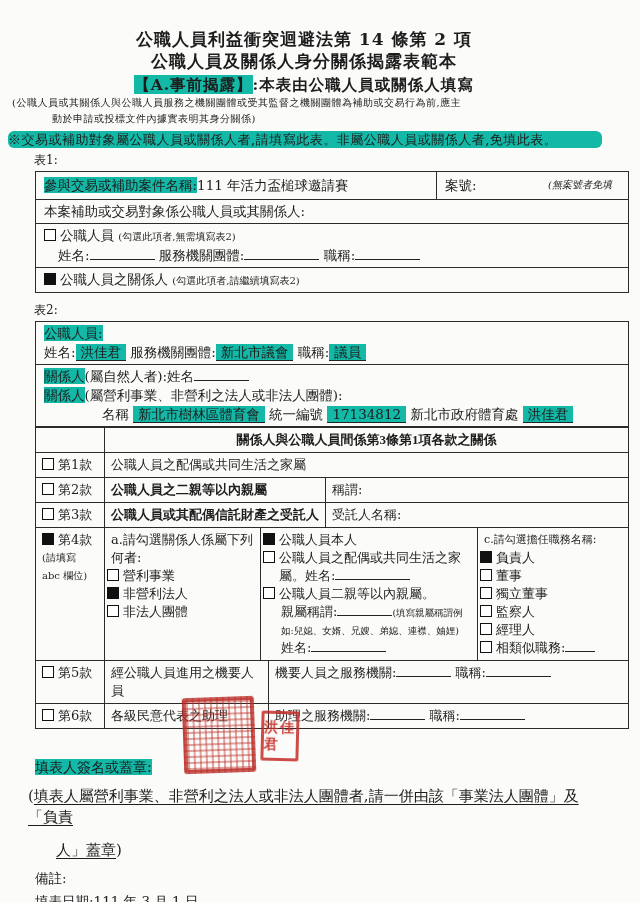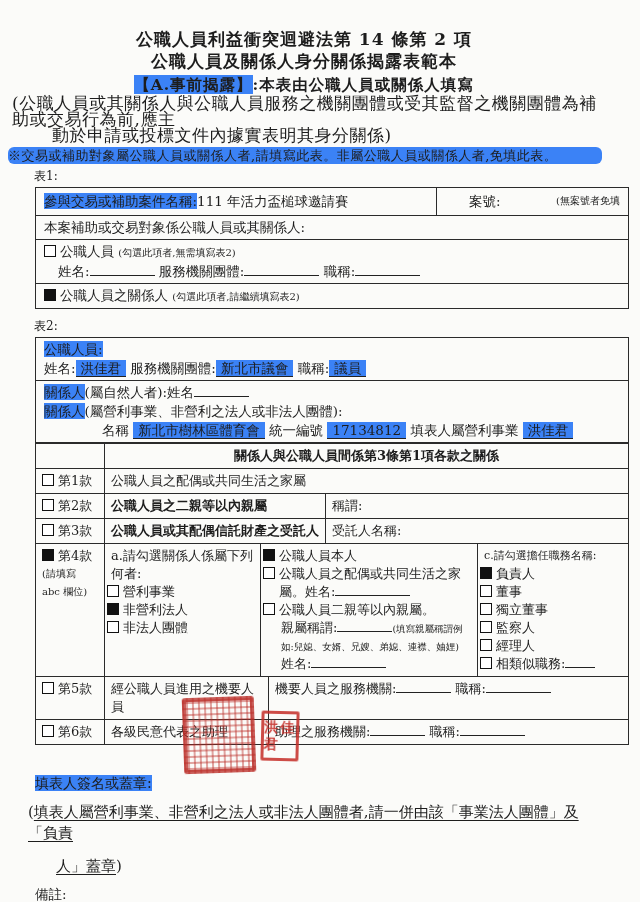--- a/index.html
+++ b/index.html
@@ -9,49 +9,49 @@
     background:#fbfbf9;
     font-family:"DejaVu Serif","Liberation Serif",serif;
     color:#1d1d1d;
     overflow:hidden;
   }
   .page { position:relative; width:608px; height:902px; padding-top:28px; }
 
   .center { text-align:center; }
   .t-main { font-size:17px; font-weight:bold; line-height:22px; letter-spacing:1px; }
   .t-sub  { font-size:15.5px; font-weight:bold; line-height:21px; letter-spacing:1px; margin-top:2px; }
-  .hl { background:#3b82f6; }
-  .paren { font-size:17px; line-height:16px; margin-left:12px; margin-right:6px; letter-spacing:0.5px; }
+  .hl { background:#14b8a6; }
+  .paren { font-size:10px; line-height:16px; margin-left:12px; margin-right:6px; letter-spacing:0.5px; }
   .paren.indent { margin-left:52px; }
   .notice { font-size:13px; line-height:17px; margin:4px 6px 0 8px; letter-spacing:0.5px;border-radius:6px; }
   .tbl-label { font-size:12px; margin:4px 0 2px 34px; }
 
   
   .box { margin-left:35px; width:594px; border:1.7px solid #2b2b2b; font-size:13.5px; }
   .row { border-top:1.5px solid #2b2b2b; padding:2px 8px; line-height:19px; }
-  .row:first-child { border-top:none;gap:24px; }
+  .row:first-child { border-top:none; }
   .split { display:flex; padding:0; }
   .split > div { padding:4px 8px; }
   .split .left  { width:401px; border-right:1.5px solid #2b2b2b; }
   .split .right { flex:1; white-space:nowrap; overflow:hidden; position:relative; }
 
   .cb { display:inline-block; width:12px; height:12px; border:1.6px solid #111;
         background:#fff; margin-right:4px; vertical-align:-1px; }
   .cb.checked { background:#111; }
 
   .bl { display:inline-block; border-bottom:1.2px solid #222; height:13px; vertical-align:baseline; }
   .w30{width:30px}.w55{width:55px}.w65{width:65px}.w75{width:75px}
   .u { border-bottom:1.2px solid #222; padding:0 5px; }
   .small { font-size:10px; letter-spacing:0; }
   .ind { padding-left:14px; }
 
   
   .rel { margin-left:35px; width:594px; border:1.7px solid #2b2b2b; font-size:13px; }
   .relrow { display:flex; border-top:1.5px solid #2b2b2b; }
-  .relrow:first-child { border-top:none; }
+  .relrow:first-child { border-top:none;font-family:Liberation Serif, serif; }
   .relcell { border-left:1.5px solid #2b2b2b; padding:3px 6px; line-height:18px; }
   .relcell:first-child { border-left:none; }
   .c-no   { width:68px; flex:none; }
   .c-rest { flex:1; }
   .c-desc2{ width:221px; flex:none;font-weight:bold; }
   .c-a    { width:156px; flex:none; }
   .c-b    { width:217px; flex:none; }
   .c-desc5{ width:164px; flex:none; }
   .rel-head { text-align:center; font-weight:bold; }
   .opt { padding-left:12px; text-indent:-16px; }
@@ -100,21 +100,21 @@
   <div class="notice hl">※交易或補助對象屬公職人員或關係人者,請填寫此表。非屬公職人員或關係人者,免填此表。</div>
 
   <div class="tbl-label">表1:</div>
   <div class="box">
     <div class="row split">
       <div class="left">
         <span class="hl">參與交易或補助案件名稱:</span><span>111 年活力盃槌球邀請賽</span>
       </div>
       <div class="right">
         <span>案號:</span>
-        <span class="small" style="position:absolute; right:8px; bottom:5px;">(無案號者免填</span>
+        <span class="small" style="position:absolute; right:16px; bottom:5px;font-style:italic;">(無案號者免填</span>
       </div>
     </div>
     <div class="row">本案補助或交易對象係公職人員或其關係人:</div>
     <div class="row">
       <div>
         <span class="cb"></span><span>公職人員</span>
         <span class="small">(勾選此項者,無需填寫表2)</span>
       </div>
       <div class="ind">
         <span>姓名:</span><span class="bl w65"></span>
@@ -143,21 +143,21 @@
         <span class="hl">關係人</span><span>(屬自然人者):姓名</span><span class="bl w55"></span>
       </div>
       <div>
         <span class="hl">關係人</span><span>(屬營利事業、非營利之法人或非法人團體):</span>
       </div>
       <div style="padding-left:58px;">
         <span>名稱</span>
         <span class="u hl">新北市樹林區體育會</span>
         <span>統一編號</span>
         <span class="u hl">17134812</span>
-        <span>填表人屬營利事業</span>
+        <span>新北市政府體育處</span>
         <span class="u hl">洪佳君</span>
       </div>
     </div>
   </div>
 
   <div class="rel">
     <div class="relrow">
       <div class="relcell c-no"></div>
       <div class="relcell c-rest rel-head">關係人與公職人員間係第3條第1項各款之關係</div>
     </div>

